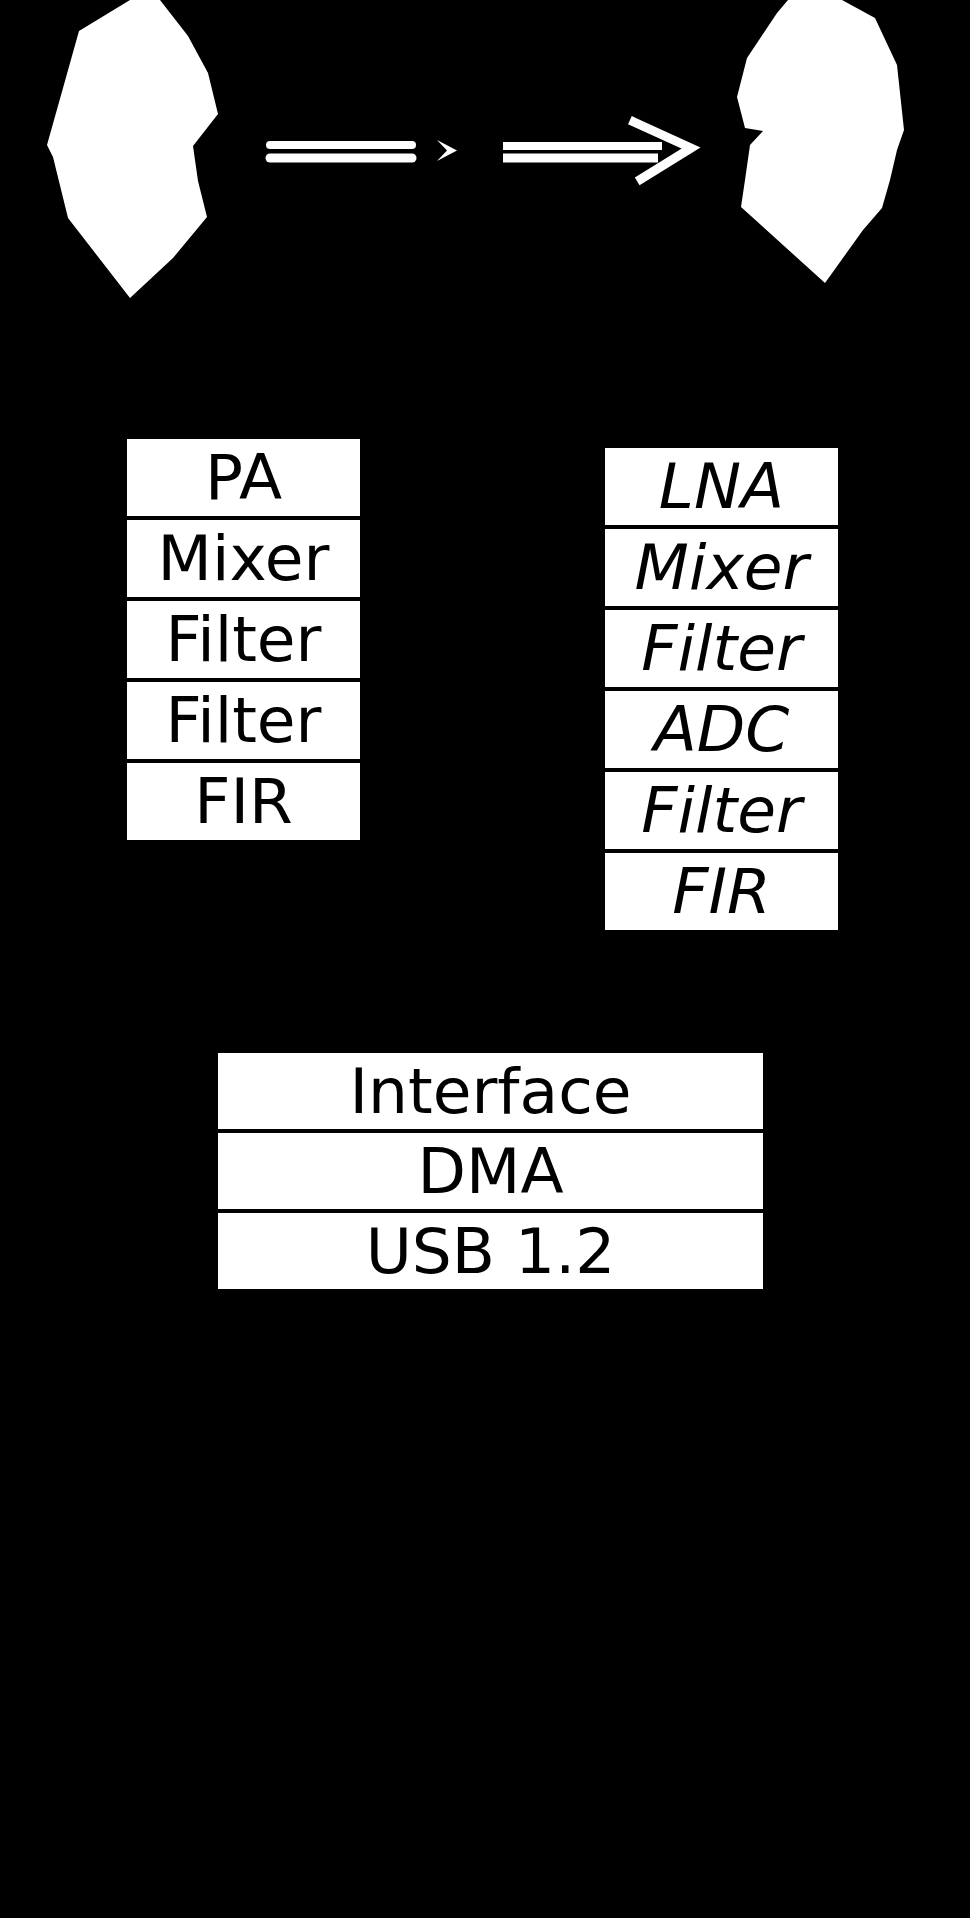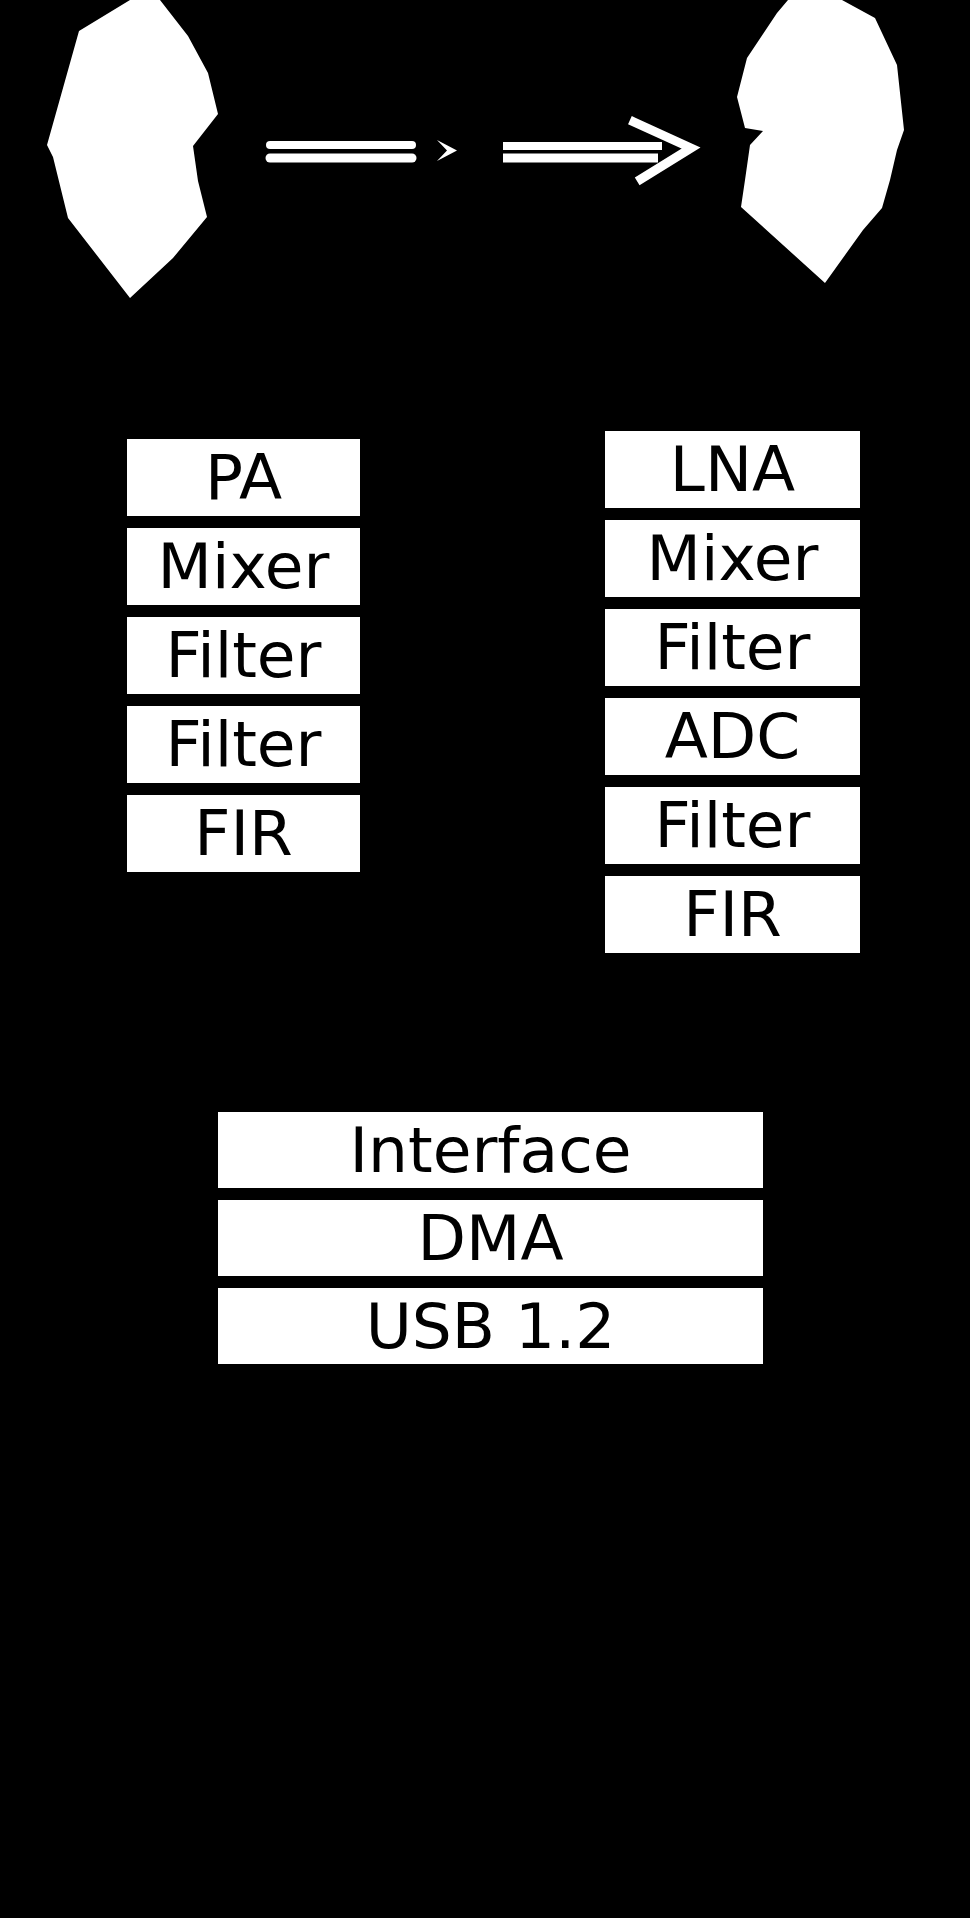--- a/index.html
+++ b/index.html
@@ -21,27 +21,27 @@
     top: 0;
     width: 970px;
     height: 1918px;
   }
   .col {
     position: absolute;
     display: flex;
     flex-direction: column;
   }
   .col.tx { left: 127px; top: 439px; width: 233px; }
-  .col.rx { left: 605px; top: 431px; width: 255px; }
-  .col.sw { left: 218px; top: 1112px; width: 545px; }
+  .col.rx { left: 605px; top: 448px; width: 233px; font-style: italic; }
+  .col.sw { left: 218px; top: 1053px; width: 545px; }
   .box {
     background: #ffffff;
     color: #000000;
     height: 77px;
-    margin-bottom: 12px;
+    margin-bottom: 4px;
     display: flex;
     align-items: center;
     justify-content: center;
     font-size: 63px;
     line-height: 1;
     white-space: nowrap;
     overflow: hidden;
   }
   .col.sw .box { height: 76px; }
 </style>

